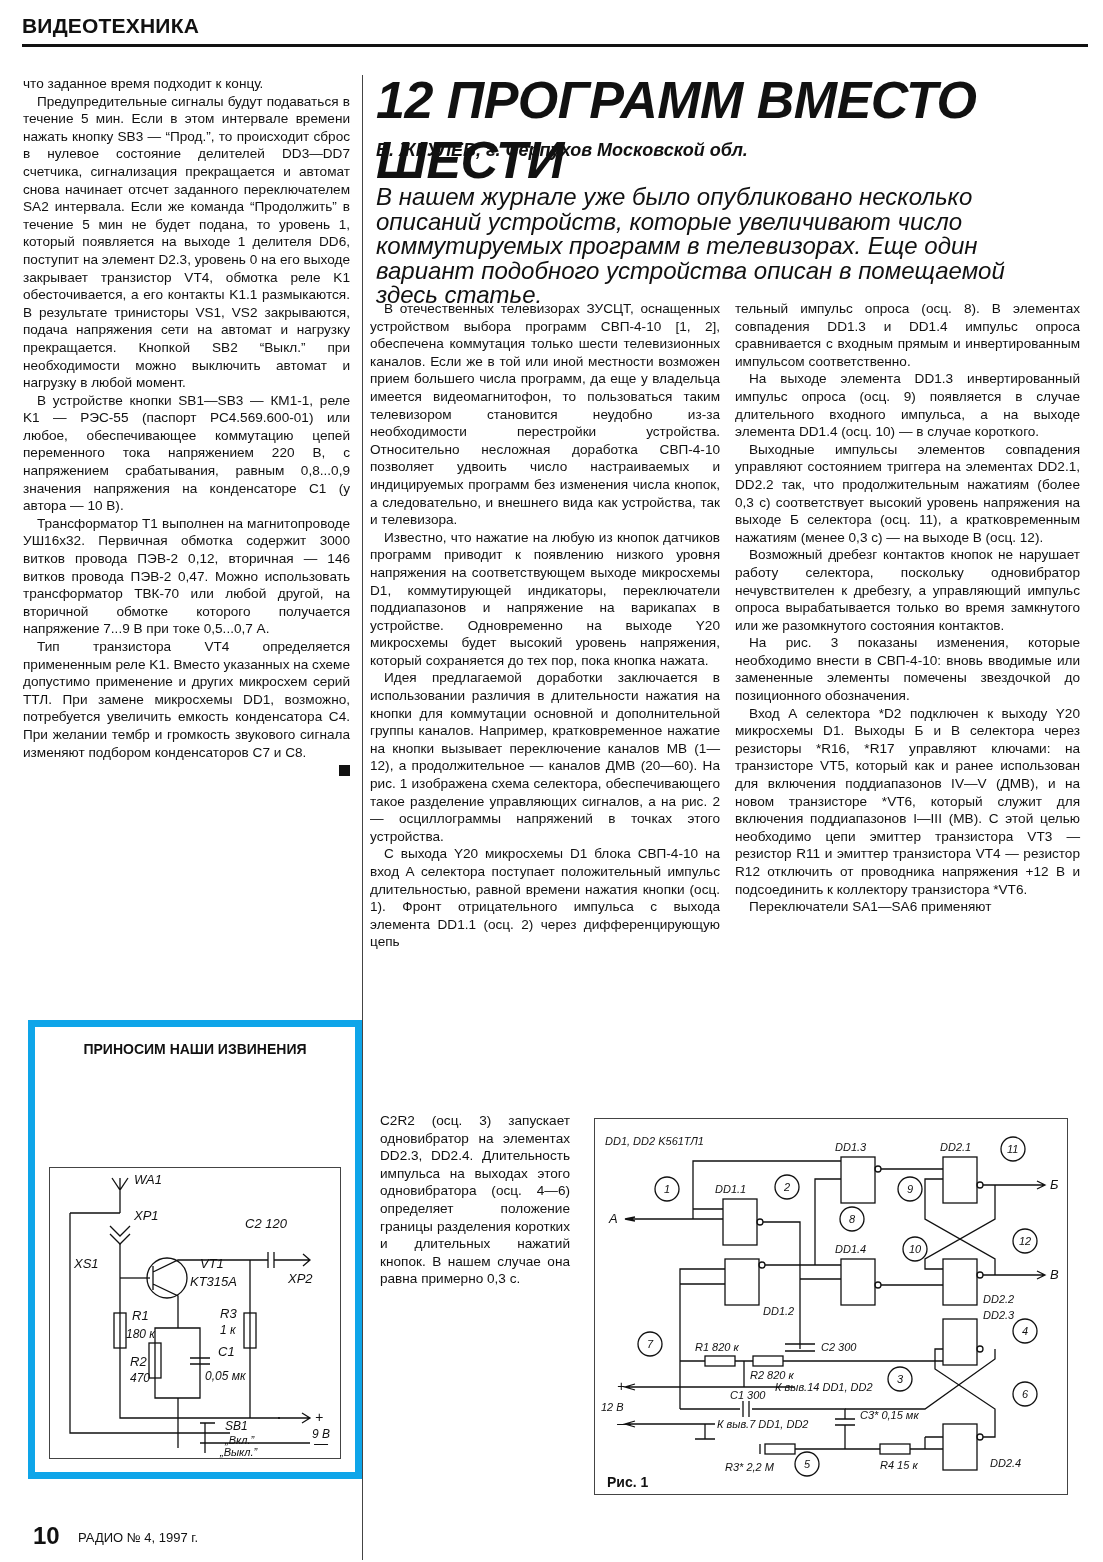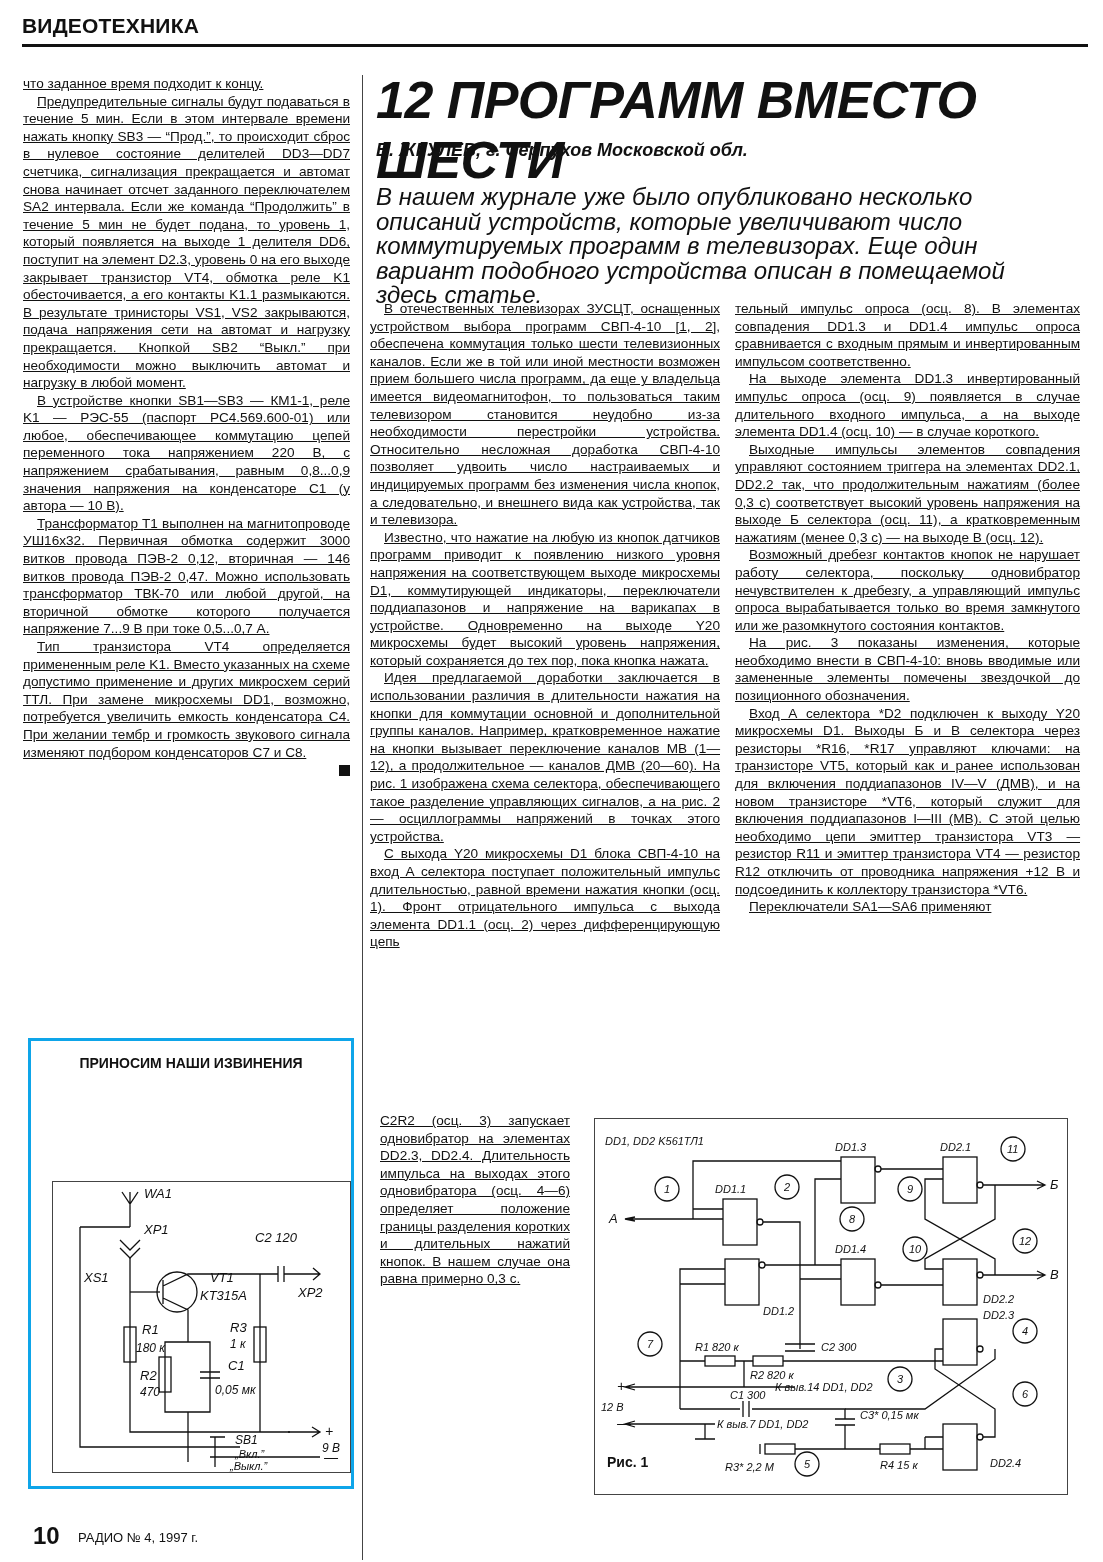--- a/index.html
+++ b/index.html
@@ -2,38 +2,38 @@
 <html><head>
 <meta charset="utf-8">
 <style>
   html, body { margin:0; padding:0; background:#fff; }
   body { width:1103px; height:1562px; position:relative; overflow:hidden; color:#111;
          font-family:"Liberation Sans", sans-serif; }
   .abs { position:absolute; }
   .section-title { left:22px; top:14px; font-weight:bold; font-size:21px; letter-spacing:0.2px;text-align:right; }
   .top-rule { left:22px; top:44px; width:1066px; height:3px; background:#111; }
   .col { font-size:13.6px; line-height:17.6px; text-align:justify; hyphens:manual; }
-  .col p { margin:0; text-indent:14px;text-decoration:underline; }
+  .col p { margin:0; text-indent:14px; }
   .col p.cont { text-indent:0; }
   .col1 { left:23px; top:75px; width:327px; }
   .vrule { left:362px; top:75px; width:1px; height:1485px; background:#444; }
   .end-mark { display:inline-block; width:11px; height:11px; background:#111; float:right; margin-top:4px; }
-  .box { left:28px; top:1020px; width:320px; height:445px; border:3px solid #0ea5e9;margin-top:18px; }
+  .box { left:28px; top:1020px; width:320px; height:445px; border:7px solid #0ea5e9; }
   .box-title { position:absolute; left:0; right:0; top:14px; text-align:center; font-weight:bold; font-size:14px; }
   .box-text { position:absolute; left:12px; right:10px; top:50px; font-size:13.6px; line-height:17.6px; text-align:justify; }
   .box-text p { margin:0; text-indent:16px; }
-  .box-fig { position:absolute; left:21px; top:140px; width:290px; height:290px; border:1px solid #444;padding-left:7px; }
+  .box-fig { position:absolute; left:14px; top:140px; width:290px; height:290px; border:1px solid #444; }
   .title { left:376px; top:70px; font-size:52px; font-weight:bold; font-style:italic; letter-spacing:-0.5px; }
   .byline { left:376px; top:140px; font-size:18px; font-weight:bold; font-style:italic; }
   .lead { left:376px; top:185px; width:690px; font-size:24px; line-height:24.5px; font-style:italic; }
   .col2 { left:370px; top:300px; width:350px; }
   .col2b { left:380px; top:1112px; width:190px; }
   .col3 { left:735px; top:300px; width:345px; }
   .fig1 { left:594px; top:1118px; width:472px; height:375px; border:1px solid #444; }
-  .fig-label { position:absolute; left:12px; bottom:24px; font-weight:bold; font-size:14px; }
+  .fig-label { position:absolute; left:12px; bottom:4px; font-weight:bold; font-size:14px; }
   .footer-num { left:33px; top:1522px; font-size:24px; font-weight:bold; }
   .footer-text { left:78px; top:1530px; font-size:13px; }
   svg text { font-family:"Liberation Sans", sans-serif; font-style:italic; }
 </style>
 </head>
 <body>
 
 <div class="abs section-title">ВИДЕОТЕХНИКА</div>
 <div class="abs top-rule"></div>
 

